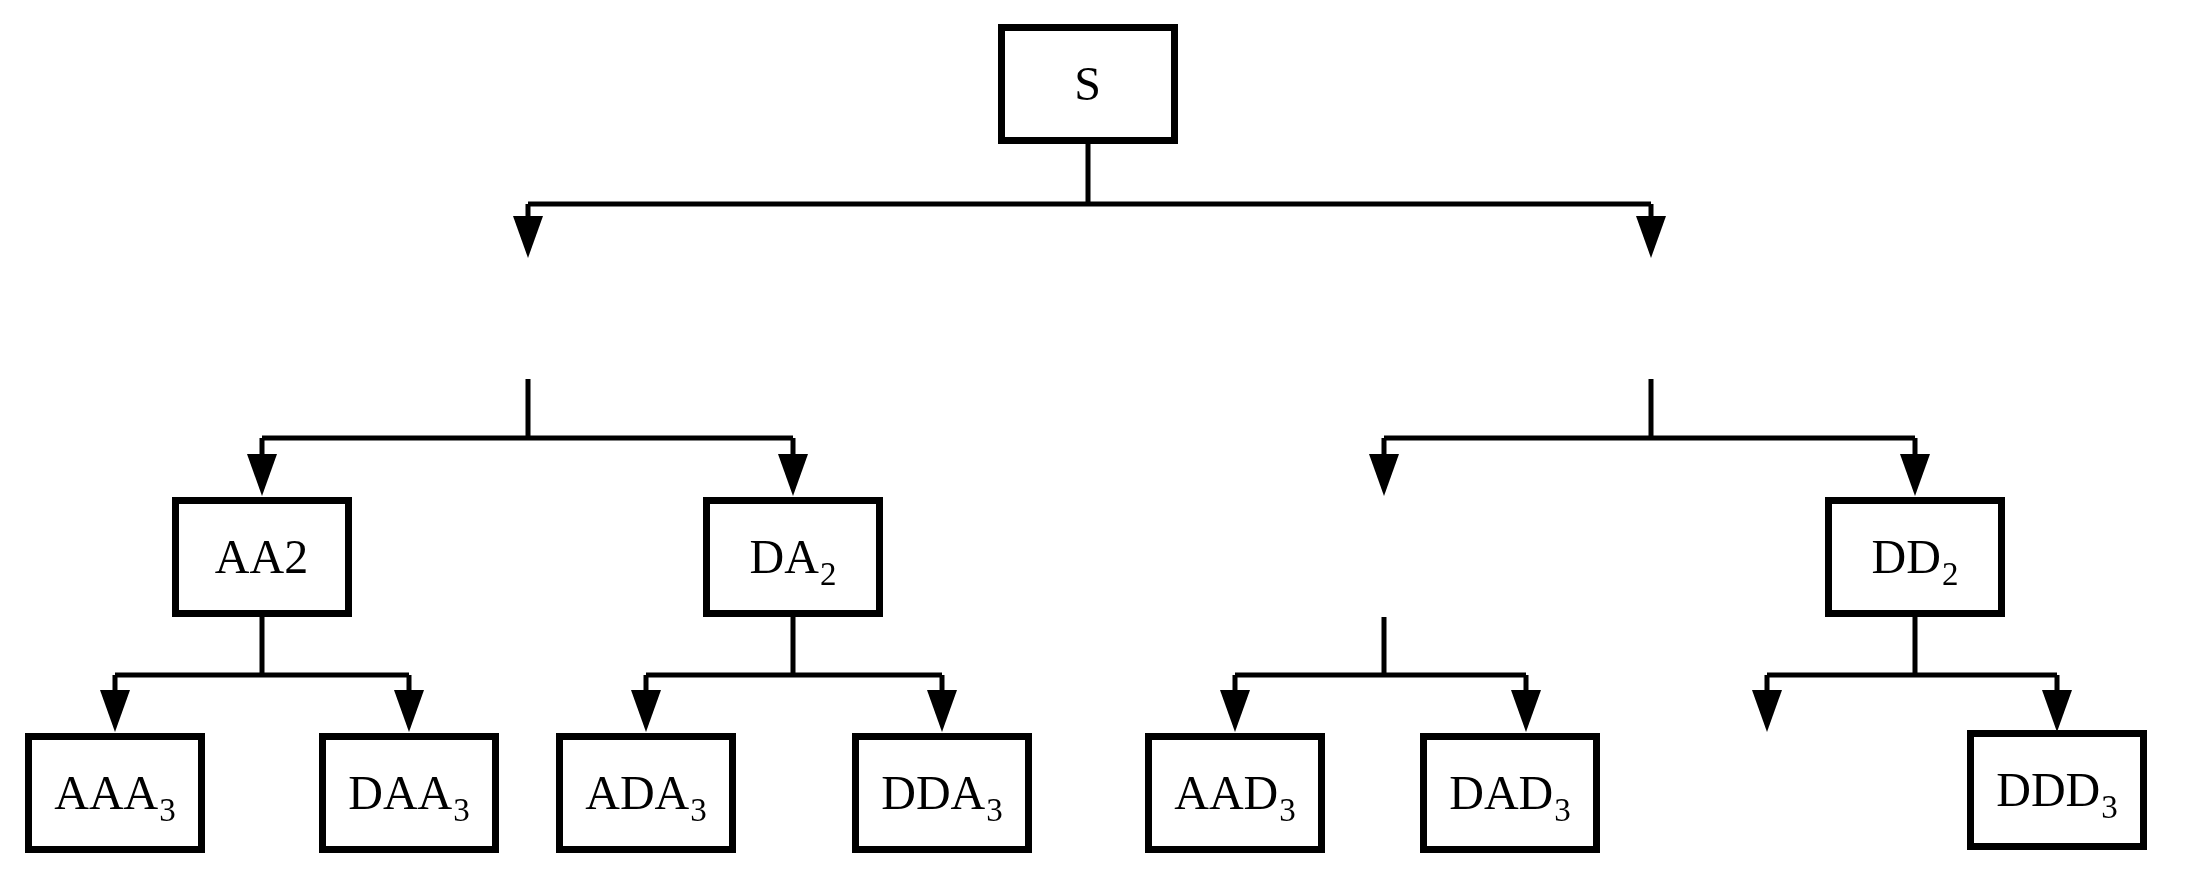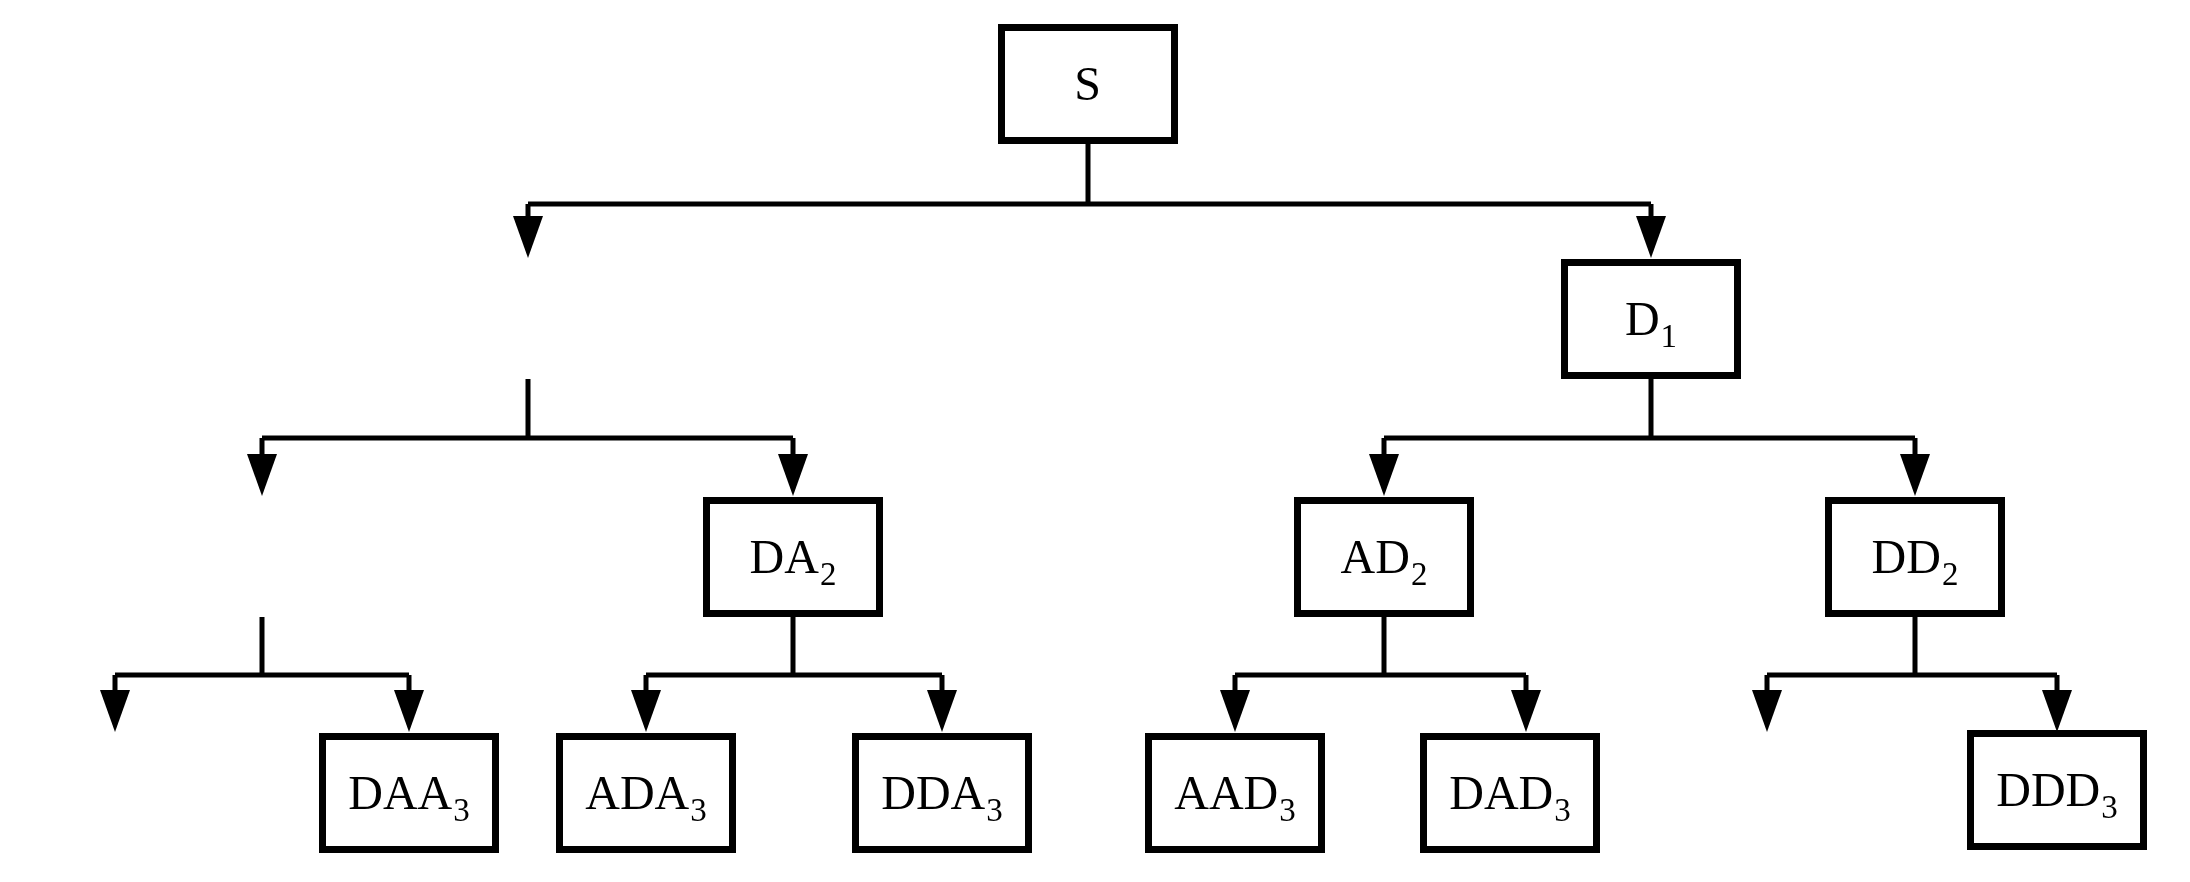--- a/index.html
+++ b/index.html
@@ -104,34 +104,34 @@
       <path d="M1915 617 V675 M1767 675 H2057 M1767 675 V706 M2057 675 V706"></path>
       <polygon points="1752,690 1782,690 1767,732"></polygon>
       <polygon points="2042,690 2072,690 2057,732"></polygon>
     </g>
   </svg>
 
   <div class="node" style="left:998px; top:24px">
     <span class="label"><span>S</span><span class="sub"></span></span>
   </div>
 
-  <div class="node" style="left:1561px; top:259px">
-    <span class="label"><span>D</span><span class="sub">1</span></span>
+
+  <div class="node" style="left:172px; top:497px">
+    <span class="label"><span>AA2</span><span class="sub"></span></span>
   </div>
-
   <div class="node" style="left:703px; top:497px">
     <span class="label"><span>DA</span><span class="sub">2</span></span>
-  </div>
-  <div class="node" style="left:1294px; top:497px">
-    <span class="label"><span>AD</span><span class="sub">2</span></span>
   </div>
   <div class="node" style="left:1825px; top:497px">
     <span class="label"><span>DD</span><span class="sub">2</span></span>
   </div>
 
+  <div class="node" style="left:25px; top:733px">
+    <span class="label"><span>AAA</span><span class="sub">3</span></span>
+  </div>
   <div class="node" style="left:319px; top:733px">
     <span class="label"><span>DAA</span><span class="sub">3</span></span>
   </div>
   <div class="node" style="left:556px; top:733px">
     <span class="label"><span>ADA</span><span class="sub">3</span></span>
   </div>
   <div class="node" style="left:852px; top:733px">
     <span class="label"><span>DDA</span><span class="sub">3</span></span>
   </div>
   <div class="node" style="left:1145px; top:733px">

